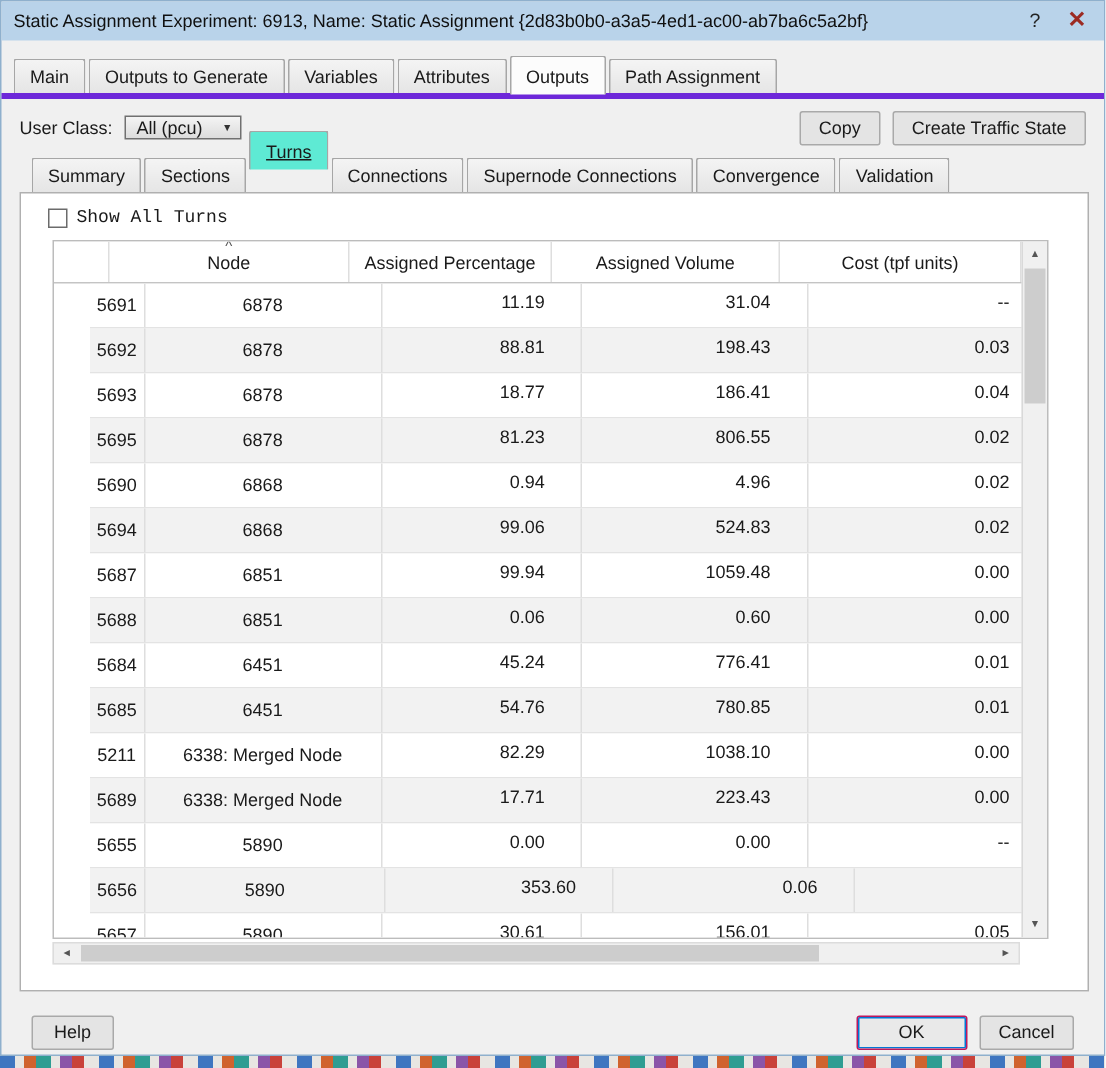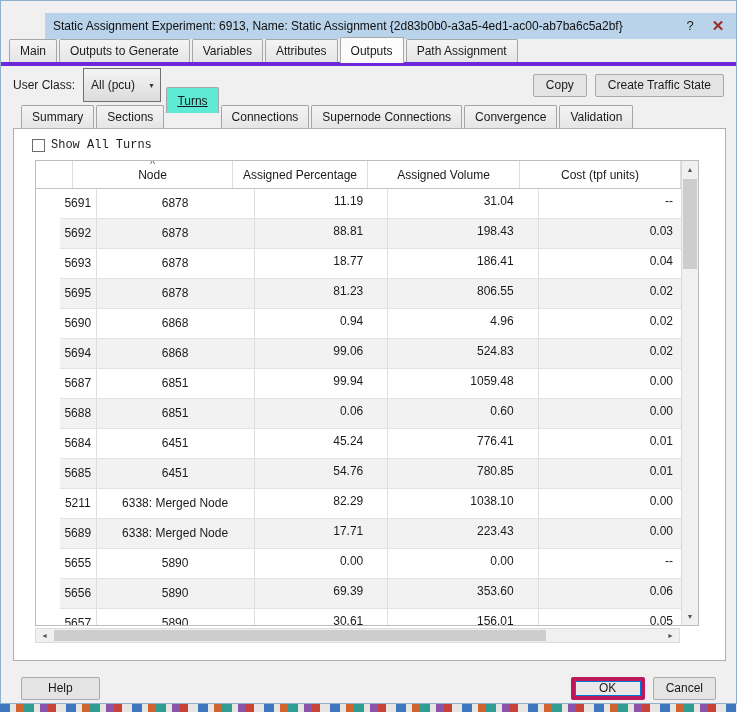--- a/index.html
+++ b/index.html
@@ -7,23 +7,23 @@
     width:737px;height:712px;overflow:hidden;
     font-family:"Liberation Sans", sans-serif;font-size:12px;color:#1a1a1a;
     background:#ffffff;
   }
   .window{
     position:relative;width:735px;height:702px;
     background:#f0f0f0;border:1px solid #8fb0cd;
   }
   
   .titlebar{
-    position:absolute;top:12px;left:0;right:0;height:26px;
+    position:absolute;top:0;left:0;right:0;height:26px;
     background:#b9d3ea;display:flex;align-items:center;
-    padding:0 4px 0 8px;box-sizing:border-box;margin-left:44px;
+    padding:0 4px 0 8px;box-sizing:border-box;
   }
   .title{flex:1;white-space:nowrap;overflow:hidden;color:#101010;}
   .tb-btn{width:28px;height:26px;line-height:26px;text-align:center;cursor:default;}
   .tb-btn.help{color:#222;font-size:13px;}
   .tb-btn.close{color:#9c2b23;font-size:15px;font-weight:bold;}
   
   .main-tabbar{
     position:absolute;top:36px;left:0;right:0;height:25px;
     display:flex;align-items:flex-end;padding-left:8px;
     border-bottom:4px solid #6d28d9;
@@ -46,21 +46,21 @@
   .sub-tabbar .tab.selected{
     background:#5eead4;margin-bottom:16px;padding-top:6px;padding-bottom:5px;text-decoration:underline;
   }
   
   .toolbar{
     position:absolute;top:72px;left:12px;right:12px;height:24px;
     display:flex;align-items:center;
   }
   .toolbar .lbl{margin-right:8px;}
   .combo{
-    width:78px;height:34px;box-sizing:border-box;
+    width:78px;height:16px;box-sizing:border-box;
     border:1px solid #707070;background:linear-gradient(#f4f4f4,#dcdcdc);
     display:flex;align-items:center;justify-content:space-between;
     padding:0 5px 0 7px;cursor:default;
   }
   .combo-arrow{font-size:7px;color:#333;}
   .spacer{flex:1;}
   .btn{
     height:23px;padding:0 12px;box-sizing:border-box;
     background:#e4e4e4;border:1px solid #a9a9a9;border-radius:2px;
     font-family:"Liberation Sans", sans-serif;font-size:12px;color:#1a1a1a;cursor:default;
@@ -107,24 +107,24 @@
   }
   .harrow{position:absolute;top:0;width:17px;height:13px;display:flex;align-items:center;justify-content:center;font-size:7px;color:#555;}
   .harrow.left{left:0;}
   .harrow.right{right:0;}
   .hthumb{position:absolute;top:1px;left:18px;width:492px;height:11px;background:#cdcdcd;}
   
   .footer{
     position:absolute;left:0;right:0;top:674px;height:26px;
     display:flex;align-items:center;padding:0 20px;box-sizing:border-box;
   }
-  .btn.help-btn{padding:0 26px;}
+  .btn.help-btn{padding:0 14px;}
   .btn.ok{
     min-width:74px;margin-left:auto;margin-right:8px;
-    border:4px solid #be185d;box-shadow:inset 0 0 0 1px #0078d7;background:#e9e9e9;
+    border:1px solid #be185d;box-shadow:inset 0 0 0 1px #0078d7;background:#e9e9e9;
   }
   .btn.cancel{padding:0 12px;}
   
   .desktop-sliver{
     width:737px;height:8px;
     background:repeating-linear-gradient(90deg,
       #3f76c0 0 10px,#e8e6e2 10px 16px,#d0632e 16px 24px,#2f9d92 24px 34px,
       #e8e6e2 34px 40px,#8a55a8 40px 48px,#c9423a 48px 56px,#e8e6e2 56px 66px);
   }
 </style>
@@ -275,21 +275,20 @@
           <div class="trow">
             <div class="tcell c-id">5655</div>
             <div class="tcell c-node">5890</div>
             <div class="tcell c-pct c-num">0.00</div>
             <div class="tcell c-vol c-num">0.00</div>
             <div class="tcell c-cost c-num">--</div>
           </div>
           <div class="trow alt">
             <div class="tcell c-id">5656</div>
             <div class="tcell c-node">5890</div>
-            <div class="tcell c-pct c-num">69.39</div>
             <div class="tcell c-vol c-num">353.60</div>
             <div class="tcell c-cost c-num">0.06</div>
           </div>
           <div class="trow">
             <div class="tcell c-id">5657</div>
             <div class="tcell c-node">5890</div>
             <div class="tcell c-pct c-num">30.61</div>
             <div class="tcell c-vol c-num">156.01</div>
             <div class="tcell c-cost c-num">0.05</div>
           </div>

